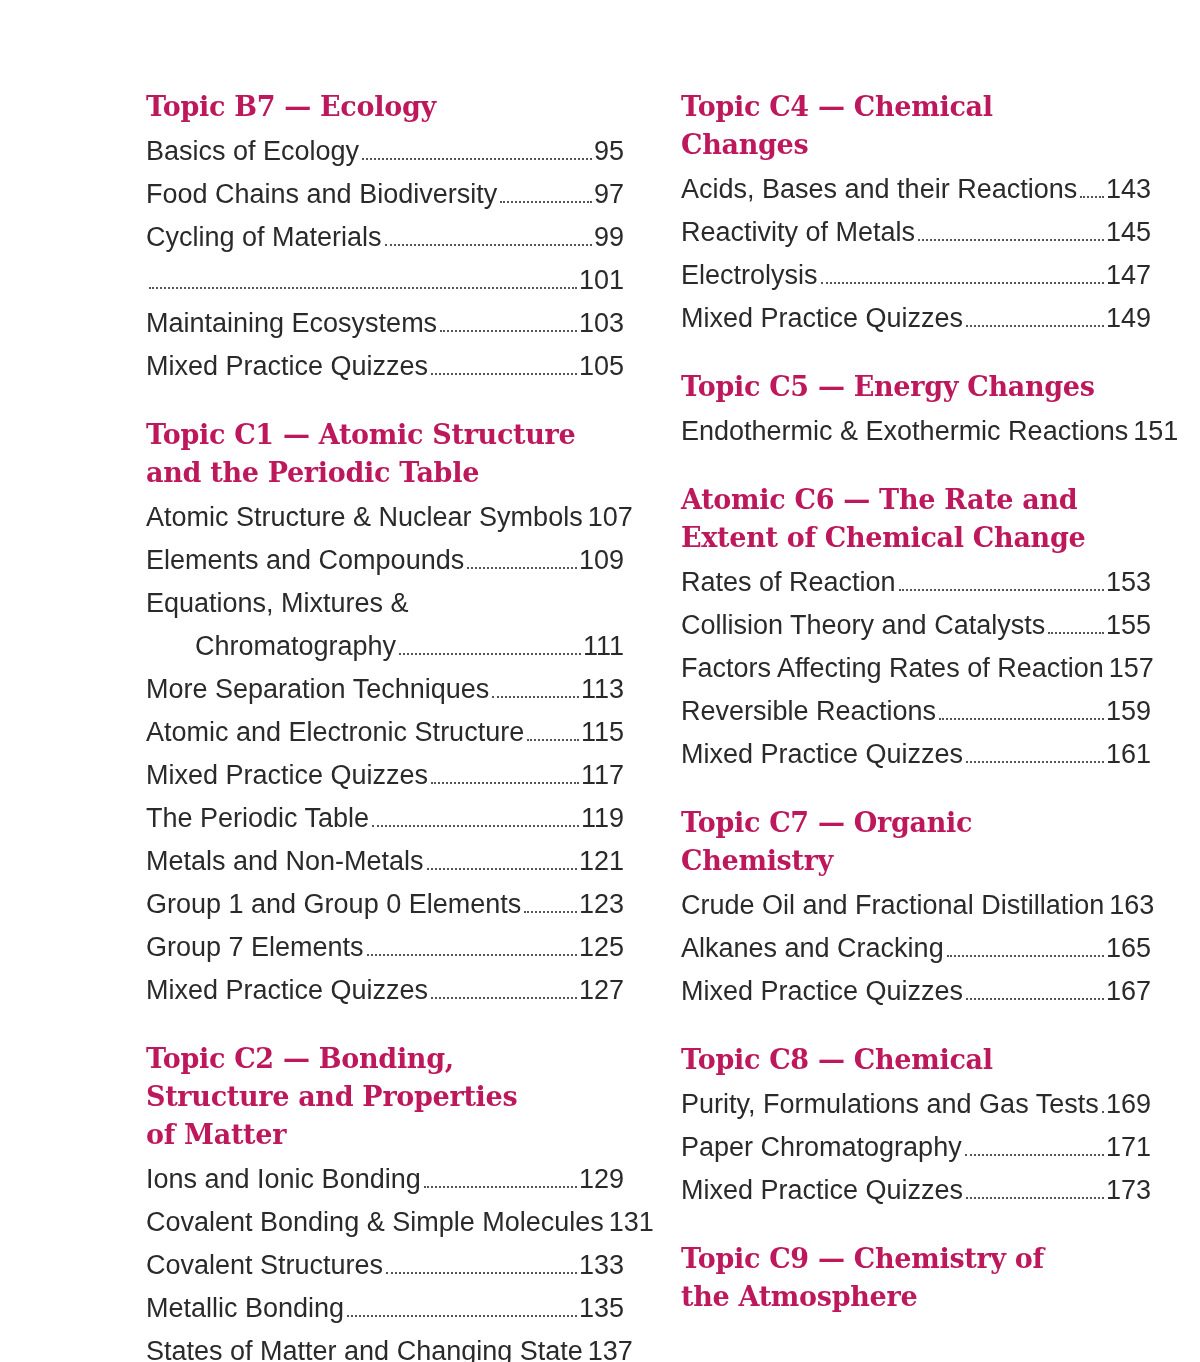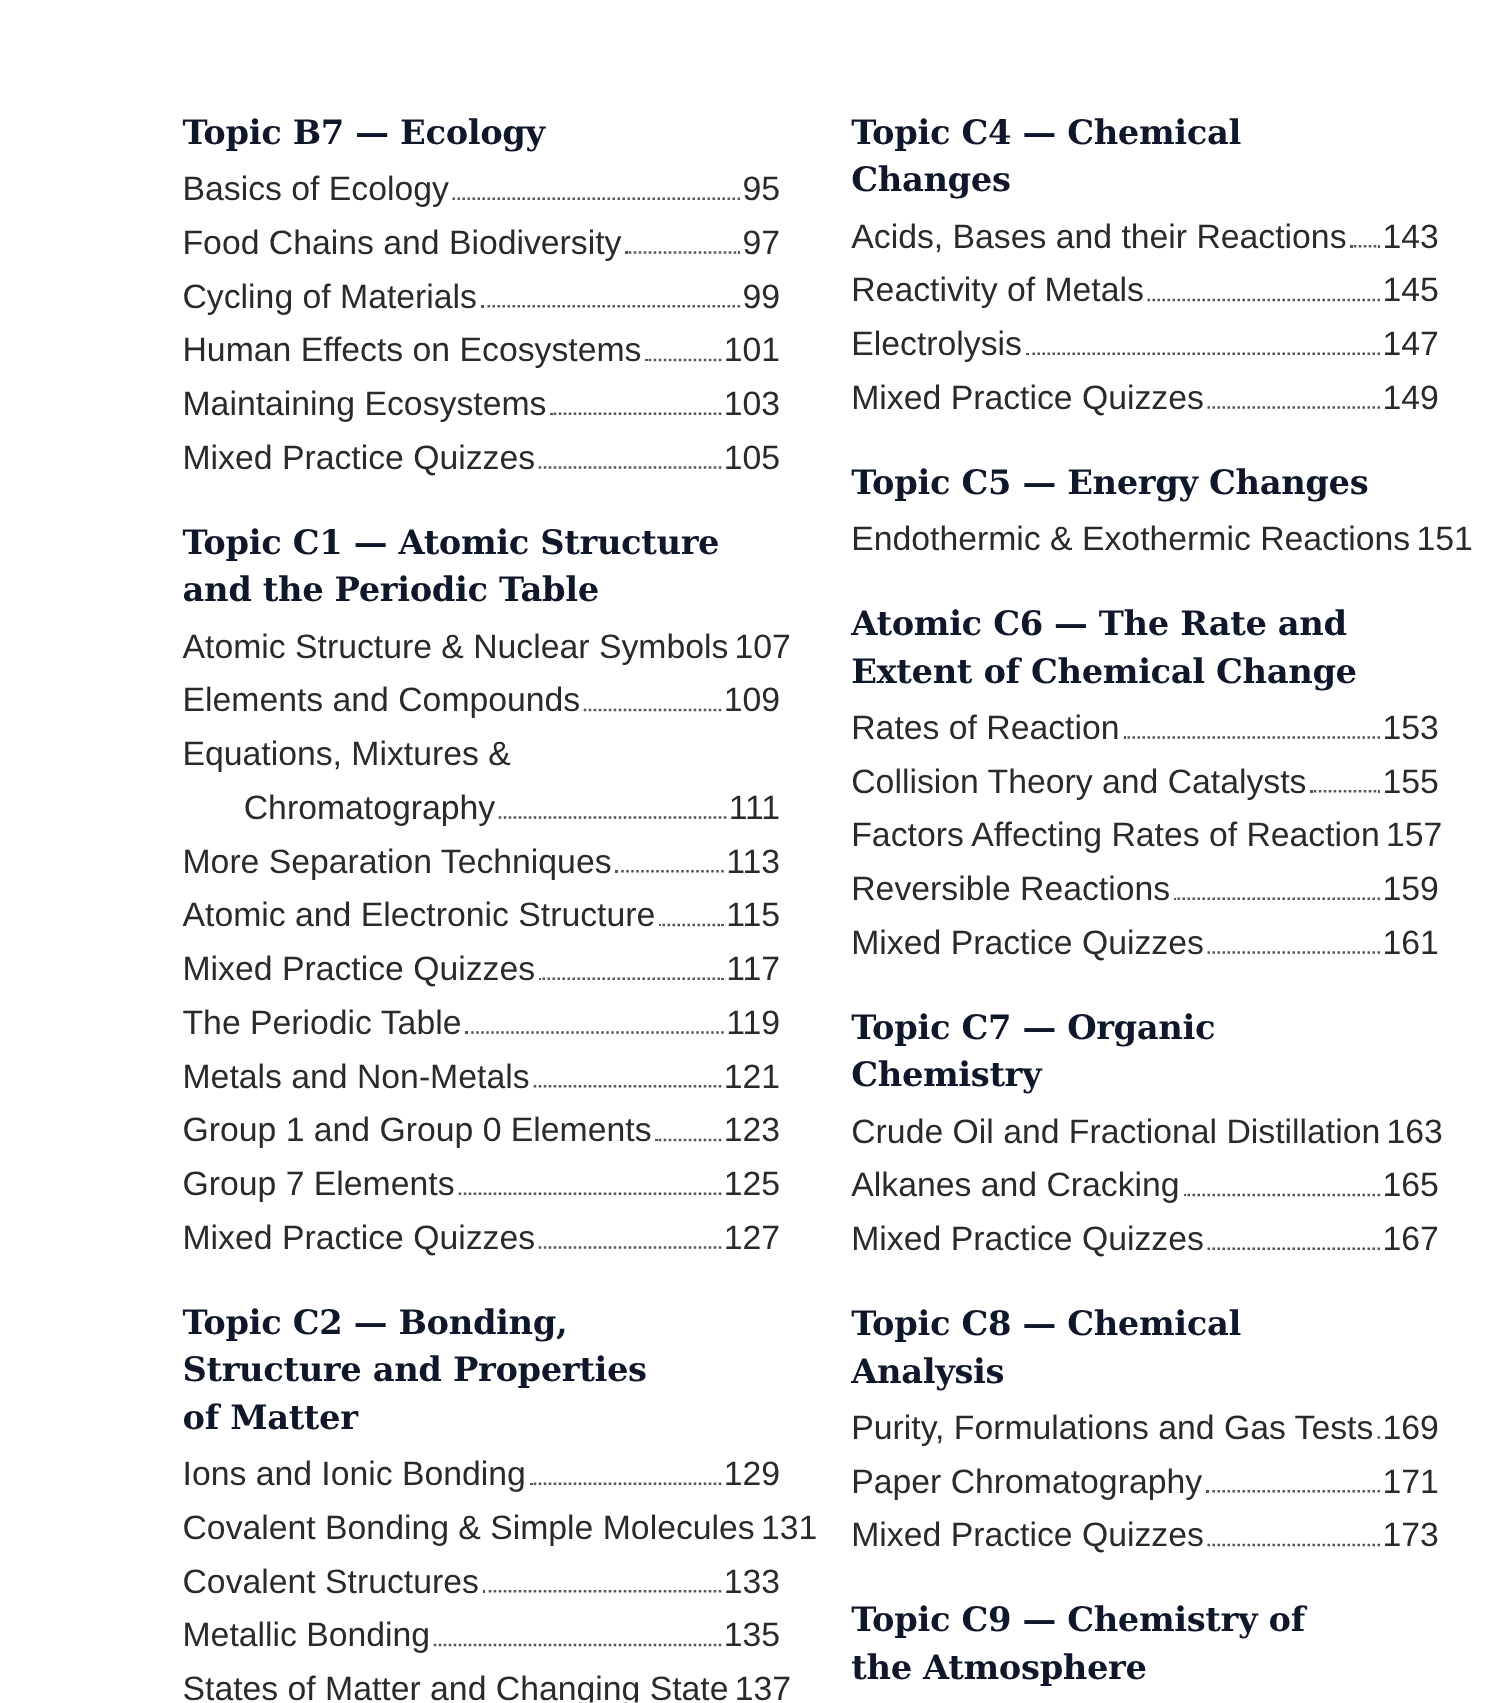--- a/index.html
+++ b/index.html
@@ -26,21 +26,21 @@
     }
     .col-left { left: 146px; width: 478px; }
     .col-right { left: 681px; width: 470px; }
 
     .topic { margin-bottom: 28px; }
     .topic-heading {
       font-family: "DejaVu Serif", serif;
       font-weight: bold;
       font-size: 27px;
       line-height: 38px;
-      color: #0f172a;
+      color: #be185d;
       margin: 0 0 4px 0;
       letter-spacing: -0.3px;
     }
     .entry {
       display: flex;
       align-items: baseline;
       font-family: "Liberation Sans", sans-serif;
       font-size: 27px;
       line-height: 43px;
       height: 43px;
@@ -80,21 +80,20 @@
           <span class="title">Food Chains and Biodiversity</span>
           <span class="leader"></span>
           <span class="page-num">97</span>
         </div>
         <div class="entry">
           <span class="title">Cycling of Materials</span>
           <span class="leader"></span>
           <span class="page-num">99</span>
         </div>
         <div class="entry">
-          <span class="title">Human Effects on Ecosystems</span>
           <span class="leader"></span>
           <span class="page-num">101</span>
         </div>
         <div class="entry">
           <span class="title">Maintaining Ecosystems</span>
           <span class="leader"></span>
           <span class="page-num">103</span>
         </div>
         <div class="entry">
           <span class="title">Mixed Practice Quizzes</span>
@@ -284,21 +283,20 @@
         </div>
         <div class="entry">
           <span class="title">Mixed Practice Quizzes</span>
           <span class="leader"></span>
           <span class="page-num">167</span>
         </div>
       </div>
       <div class="topic">
         <div class="topic-heading">
           <div>Topic C8 — Chemical</div>
-          <div>Analysis</div>
         </div>
         <div class="entry">
           <span class="title">Purity, Formulations and Gas Tests</span>
           <span class="leader"></span>
           <span class="page-num">169</span>
         </div>
         <div class="entry">
           <span class="title">Paper Chromatography</span>
           <span class="leader"></span>
           <span class="page-num">171</span>

